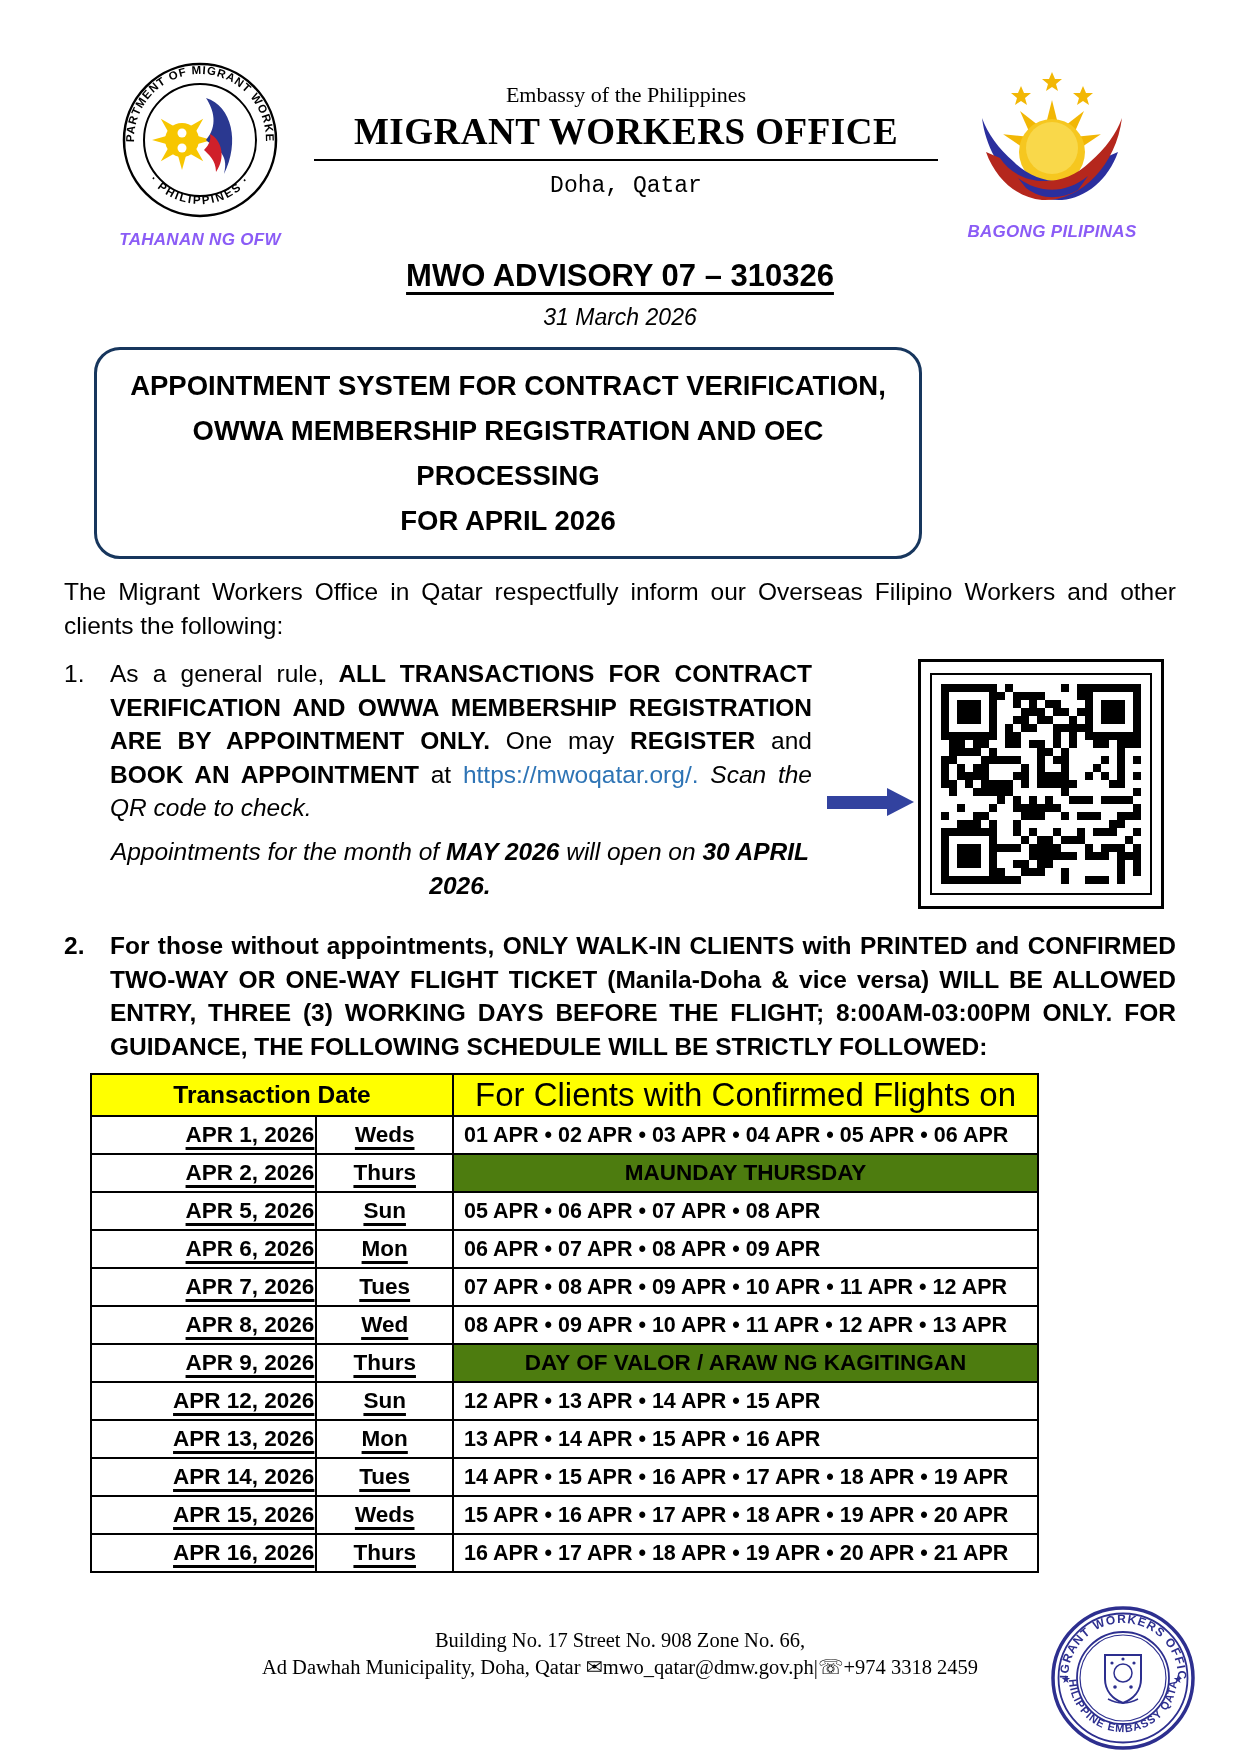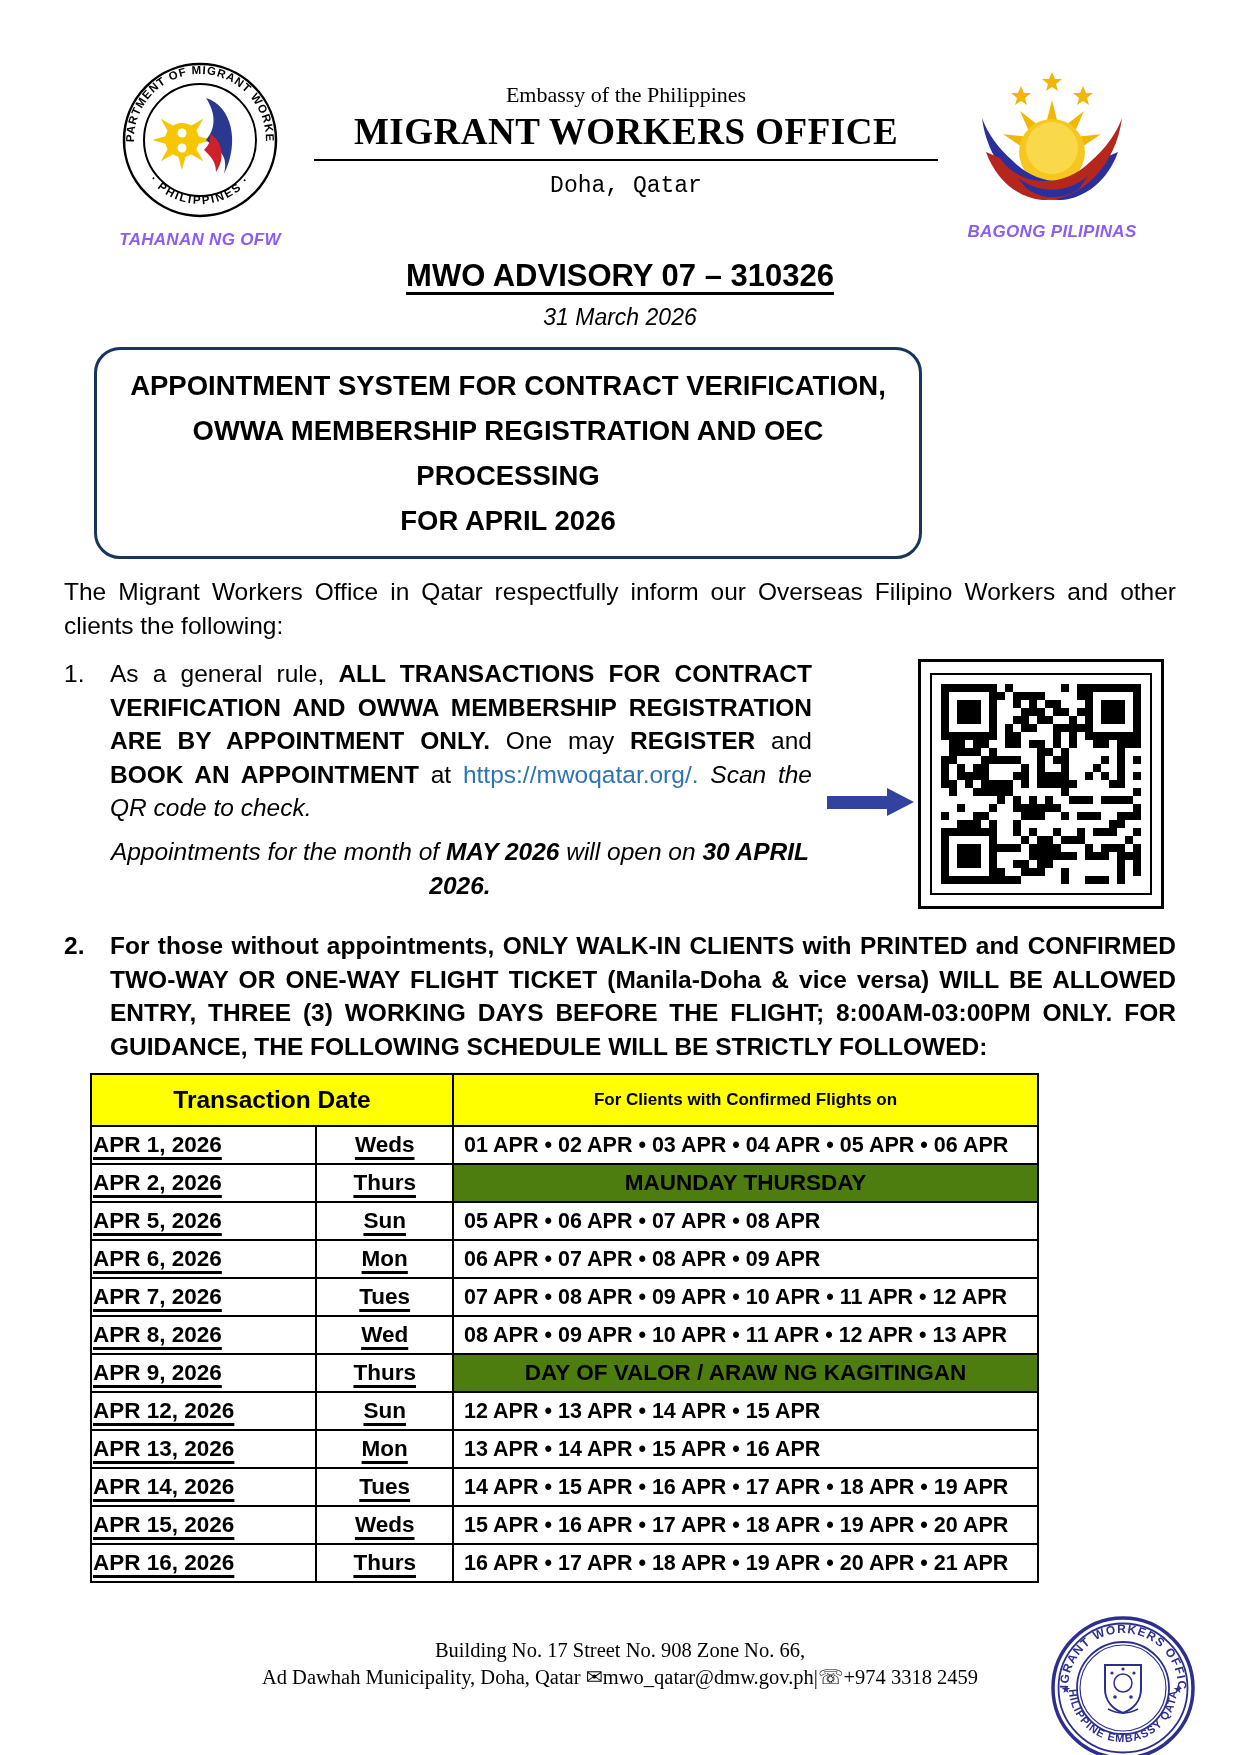--- a/index.html
+++ b/index.html
@@ -52,24 +52,24 @@
   .qr{position:absolute;right:12px;top:2px;width:246px;height:250px;box-sizing:border-box;
       border:3.5px solid #000;display:flex;align-items:center;justify-content:center;background:#fff;}
   .qr-frame{border:2px solid #000;padding:9px;}
   .qr-grid{display:grid;grid-template-columns:repeat(25,8px);grid-template-rows:repeat(25,8px);}
   .qr-grid div{width:8px;height:8px;}
   .qb{background:#000;}
 
   
   table.sched{border-collapse:collapse;margin:10px 0 0 26px;table-layout:fixed;}
   .sched th,.sched td{border:2.5px solid #000;box-sizing:border-box;}
-  .sched th{background:#ffff00;height:52px;text-align:center;}
+  .sched th{background:#ffff00;height:36px;text-align:center;}
   .th-trans{width:362px;font-size:24.5px;font-weight:bold;}
-  .th-flights{width:585px;font-size:17px;font-weight:bold;margin-top:41px;}
-  .c-date{width:198px;text-align:left;}
+  .th-flights{width:585px;font-size:33px;font-weight:normal;margin-top:41px;}
+  .c-date{width:198px;text-align:right;}
   .c-day{width:120px;text-align:center;}
   .c-flights{width:585px;text-align:left;padding:0 0 0 10px;font-size:21.5px;font-weight:bold;}
   .sched td{height:38px;font-weight:bold;}
   .c-date span,.c-day span{font-size:22.5px;text-decoration:underline;text-decoration-thickness:2.5px;text-underline-offset:5px;}
   td.holiday{background:#4d7c0f;text-align:center;padding:0;font-size:22.5px;}
 
   
   .footer{position:relative;margin-top:54px;text-align:center;font-family:"Liberation Serif",serif;font-size:20.5px;line-height:27px;}
   .seal{position:absolute;right:-22px;top:-24px;}
 </style>

